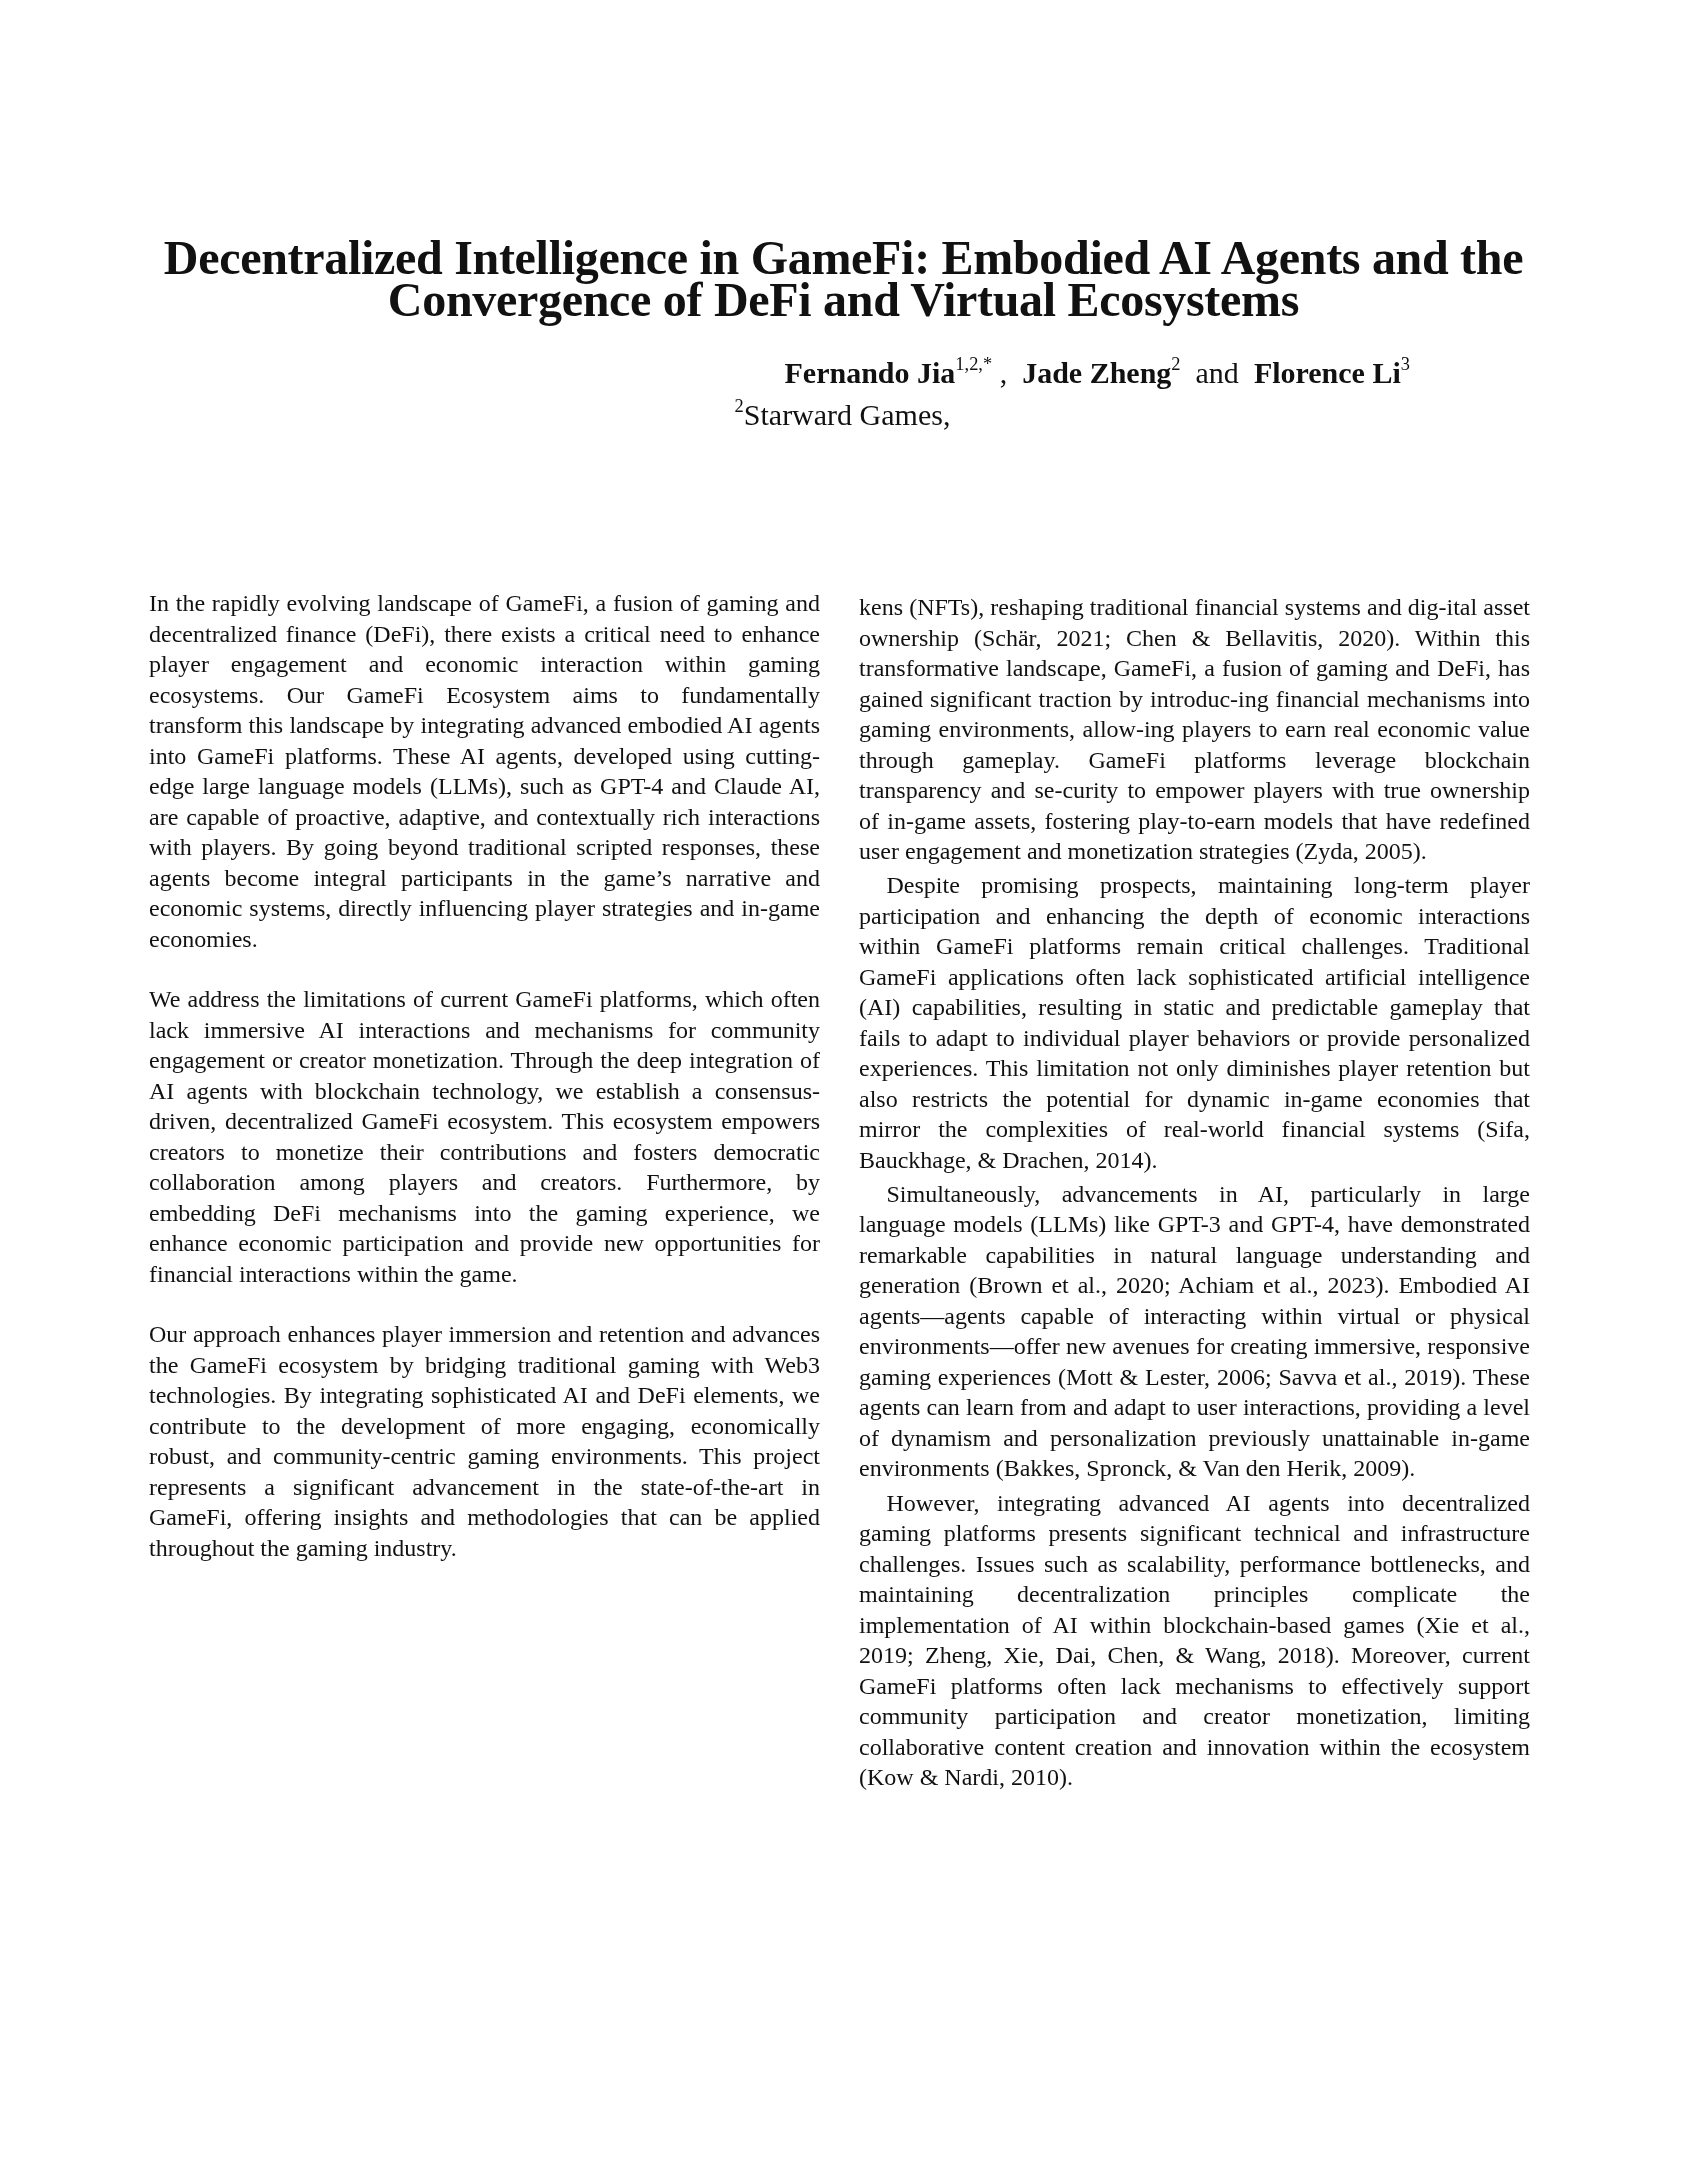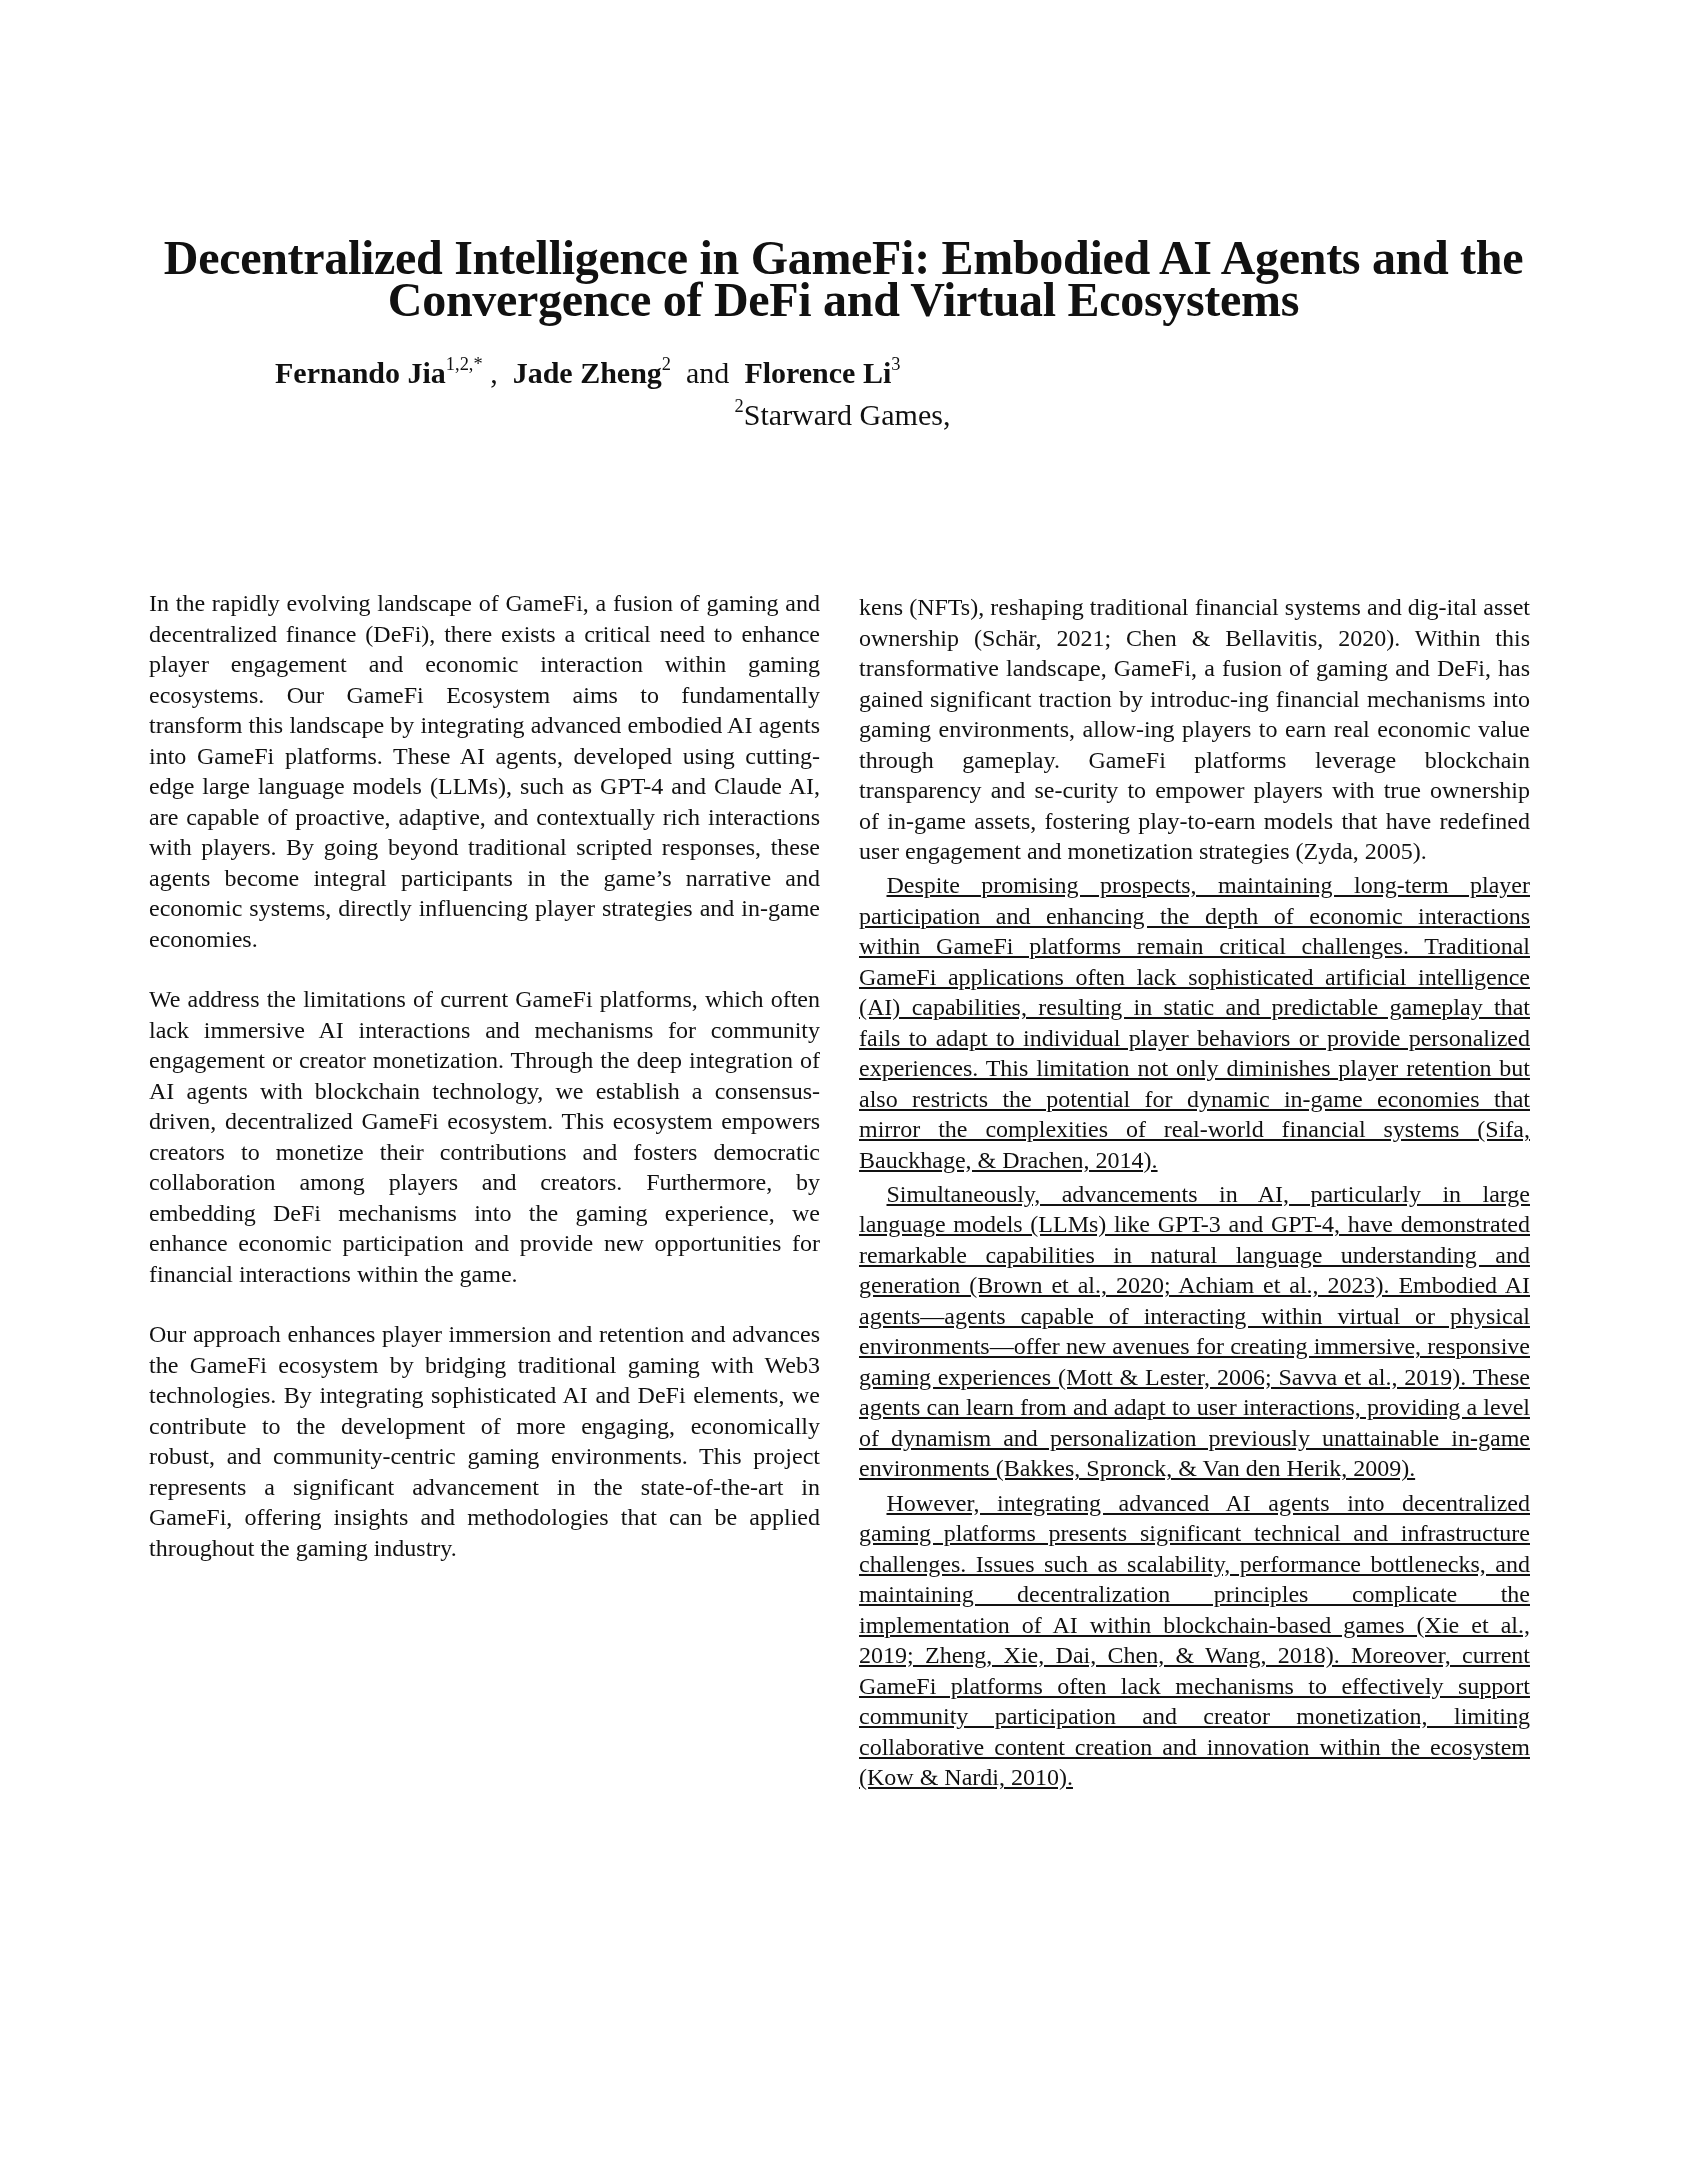--- a/index.html
+++ b/index.html
@@ -7,21 +7,21 @@
     width: 1686px; height: 2182px; position: relative; overflow: hidden;
     font-family: "Liberation Serif", "DejaVu Serif", serif; color: #111111;
   }
   .title {
     position: absolute; left: 138px; top: 237px; width: 1411px;
     text-align: center; font-weight: bold; font-size: 48px; line-height: 42px;
     letter-spacing: -0.3px;
   }
   .authors {
     position: absolute; left: 275px; top: 354px; width: 1135px;
-    text-align: left; font-size: 30px; line-height: 37px;
+    text-align: right; font-size: 30px; line-height: 37px;
   }
   .authors b { font-weight: bold; }
   .authors sup { font-size: 18.4px; vertical-align: 13px; line-height: 0; }
   .affils {
     position: absolute; left: 367px; top: 397px; width: 951px;
     text-align: center; font-size: 30px; line-height: 36px;
   }
   .affils sup { font-size: 18.4px; vertical-align: 13px; line-height: 0; }
   .col {
     position: absolute; top: 588px; width: 671px;
@@ -31,21 +31,21 @@
   .col.left { left: 149px; }
   .col.right { left: 859px; top: 592px; }
   .sec-head {
     font-weight: bold; font-size: 30px; line-height: 37px; margin: 0 0 7.3px 0;
   }
   .sec-head .num { display: inline-block; width: 50px; }
   p { margin: 0; }
   .abs-p { margin-bottom: 30px; }
   .abs-p.last { margin-bottom: 61px; }
   .intro-head { margin-top: 18.4px; }
-  .indent { text-indent: 27.5px; margin-top: 3.7px; text-decoration: underline; }
+  .indent { text-indent: 27.5px; margin-top: 3.7px; }
 </style>
 </head>
 <body>
 
 <div class="title">Decentralized Intelligence in GameFi: Embodied AI Agents and the Convergence of DeFi and Virtual Ecosystems</div>
 
 <div class="authors">
   <b>Fernando Jia</b><sup>1,2,*</sup>
   <span>,</span>
   &nbsp;<b>Jade Zheng</b><sup>2</sup>

